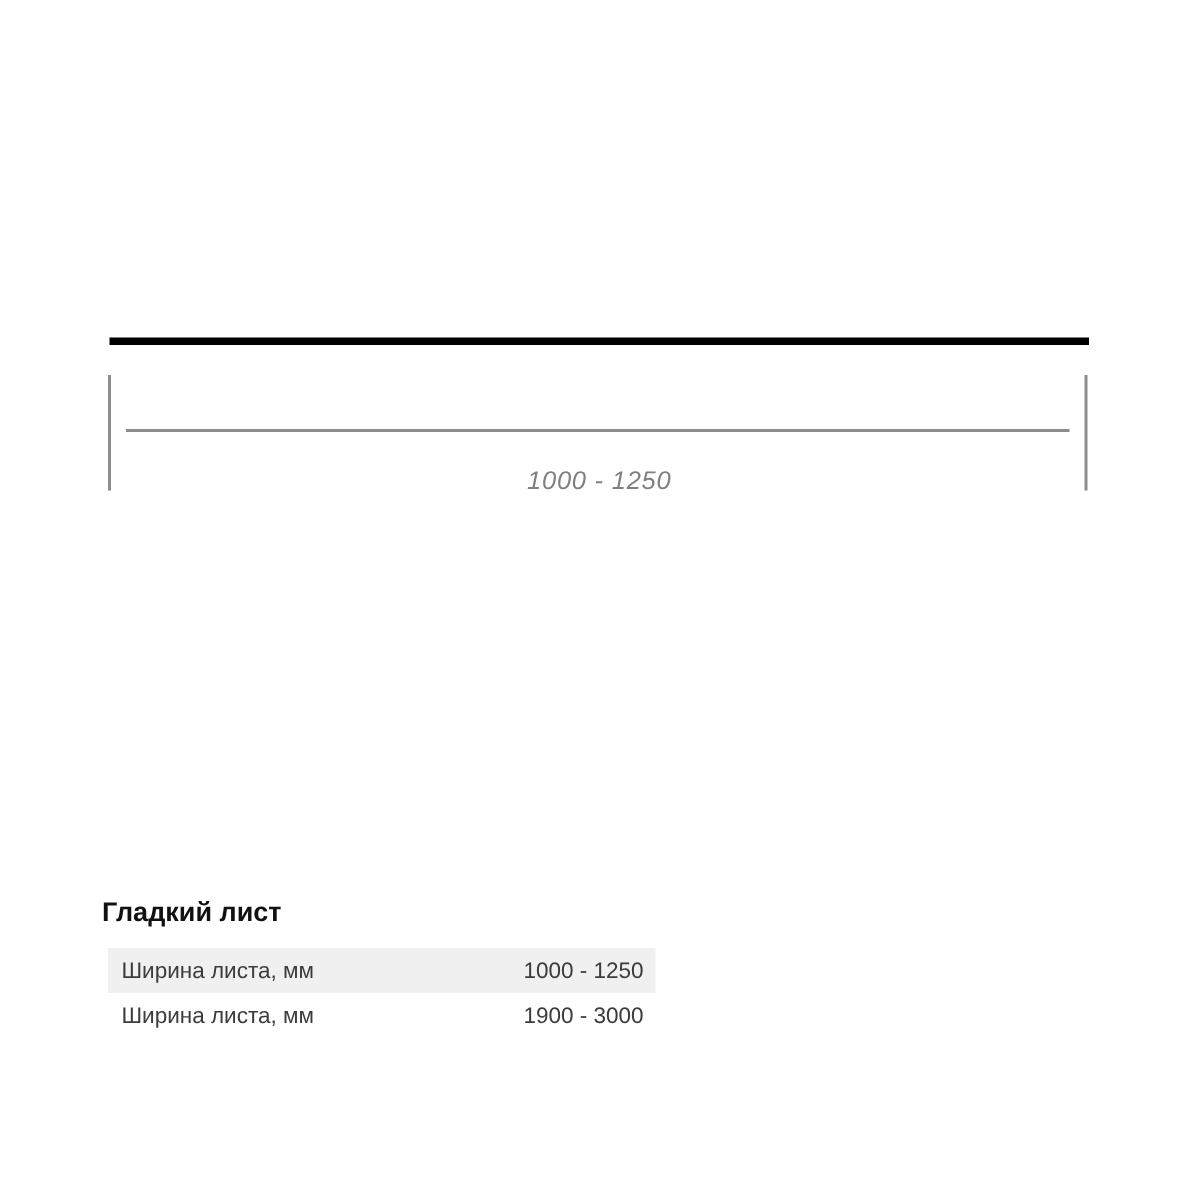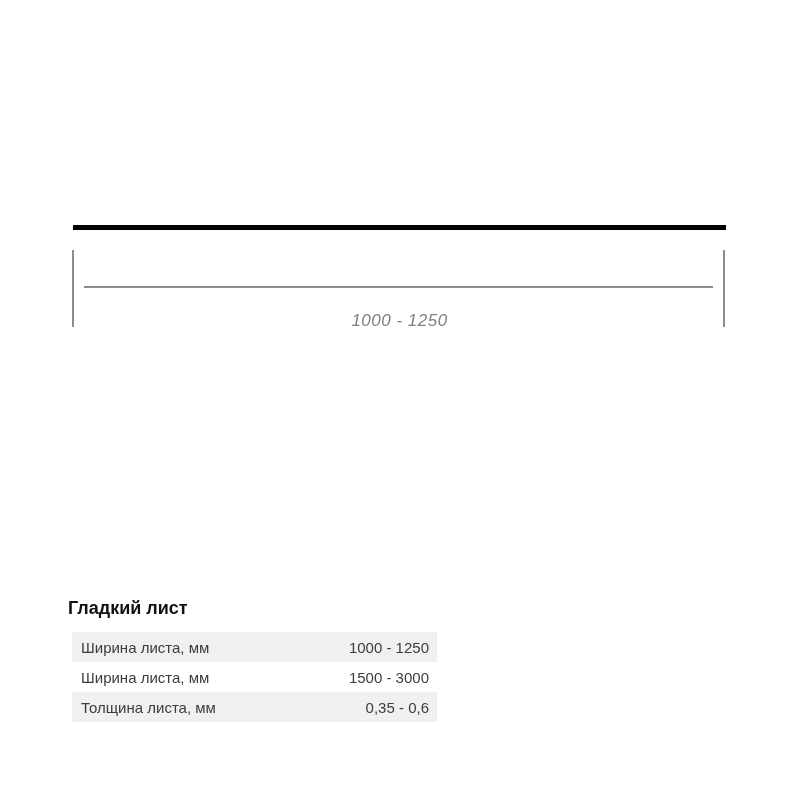--- a/index.html
+++ b/index.html
@@ -99,21 +99,17 @@
 
   <div class="product-title">Гладкий лист</div>
 
   <div class="specs-table">
       <div class="spec-row alt">
         <span class="spec-label">Ширина листа, мм</span>
         <span class="spec-value">1000 - 1250</span>
       </div>
       <div class="spec-row">
         <span class="spec-label">Ширина листа, мм</span>
-        <span class="spec-value">1500 - 3000</span>
-      </div>
-      <div class="spec-row alt">
-        <span class="spec-label">Толщина листа, мм</span>
-        <span class="spec-value">0,35 - 0,6</span>
+        <span class="spec-value">1900 - 3000</span>
       </div>
     </div>
 
 </div>
 
 </body></html>

